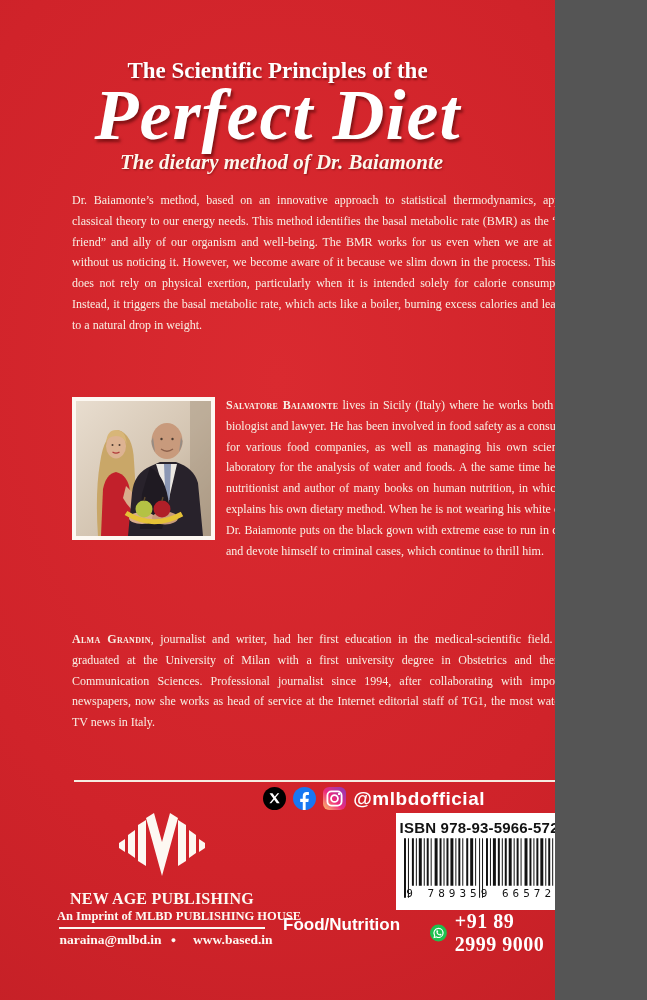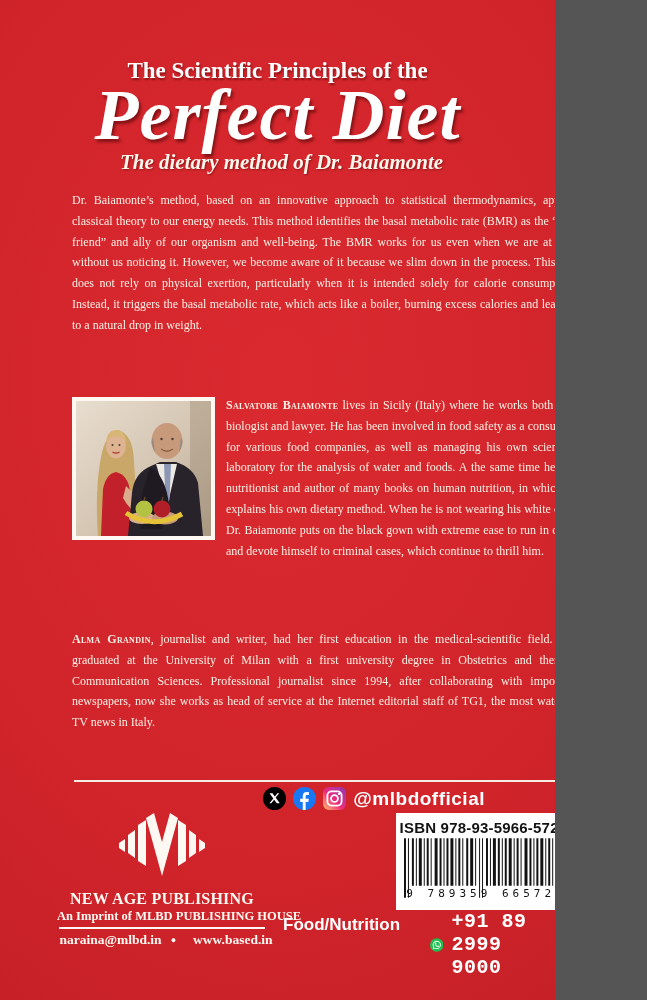--- a/index.html
+++ b/index.html
@@ -44,21 +44,21 @@
   .pub-name{font-size:16px;font-weight:bold;color:#fdf8f2;letter-spacing:.2px;margin-top:8px;white-space:nowrap;}
   .pub-imprint{font-size:12.5px;font-weight:bold;color:#fdf8f2;margin-top:1px;white-space:nowrap;}
   .pub-line{height:1.5px;background:#fdf8f2;margin:3px 2px;}
   .pub-contact{display:flex;justify-content:center;align-items:center;gap:8px;
     font-size:13.5px;font-weight:bold;color:#fdf8f2;white-space:nowrap;}
   .pub-contact .sep{font-size:9px;margin:0 1px;}
   
   .category{position:absolute;left:283px;top:915px;font-family:"Liberation Sans",sans-serif;
     font-weight:bold;font-size:17px;color:#fff;}
   .whatsapp{position:absolute;left:430px;top:910px;display:flex;align-items:center;gap:8px;}
-  .whatsapp .phone{font-family:Liberation Mono, monospace;font-weight:bold;font-size:20px;color:#fff;letter-spacing:.5px;}
+  .whatsapp .phone{font-family:Liberation Serif, serif;font-weight:bold;font-size:20px;color:#fff;letter-spacing:.5px;}
 </style>
 </head>
 <body>
 
 <div class="cover">
 
   <header class="title-block">
     <div class="series">The Scientific Principles of the</div>
     <h1 class="main-title">Perfect Diet</h1>
     <div class="subtitle">The dietary method of Dr. Baiamonte</div>

